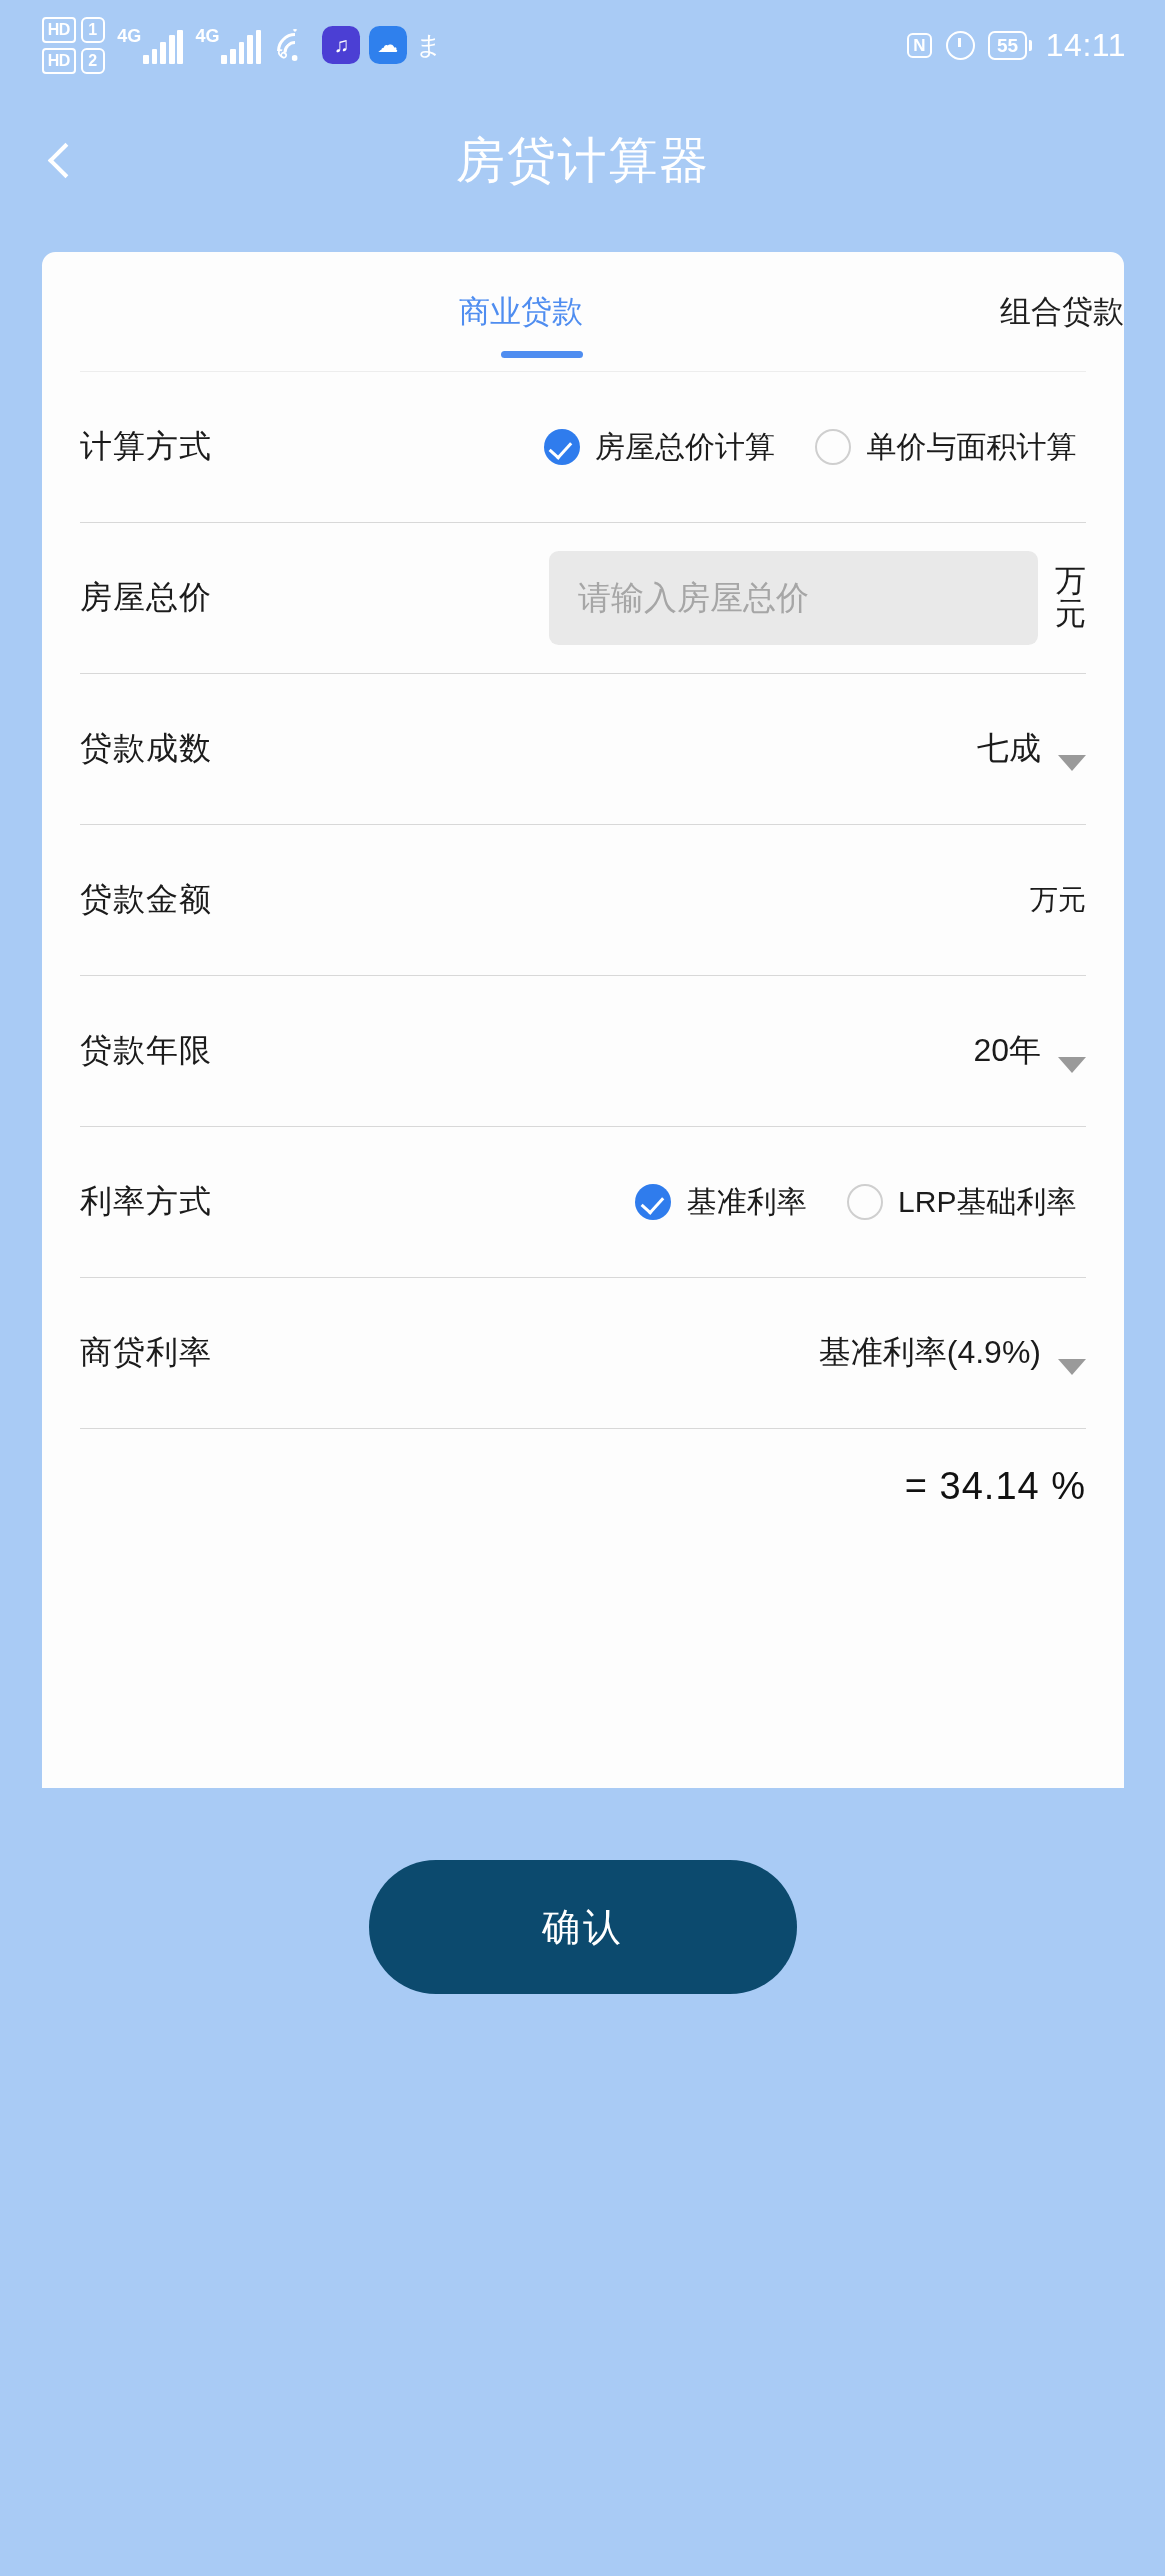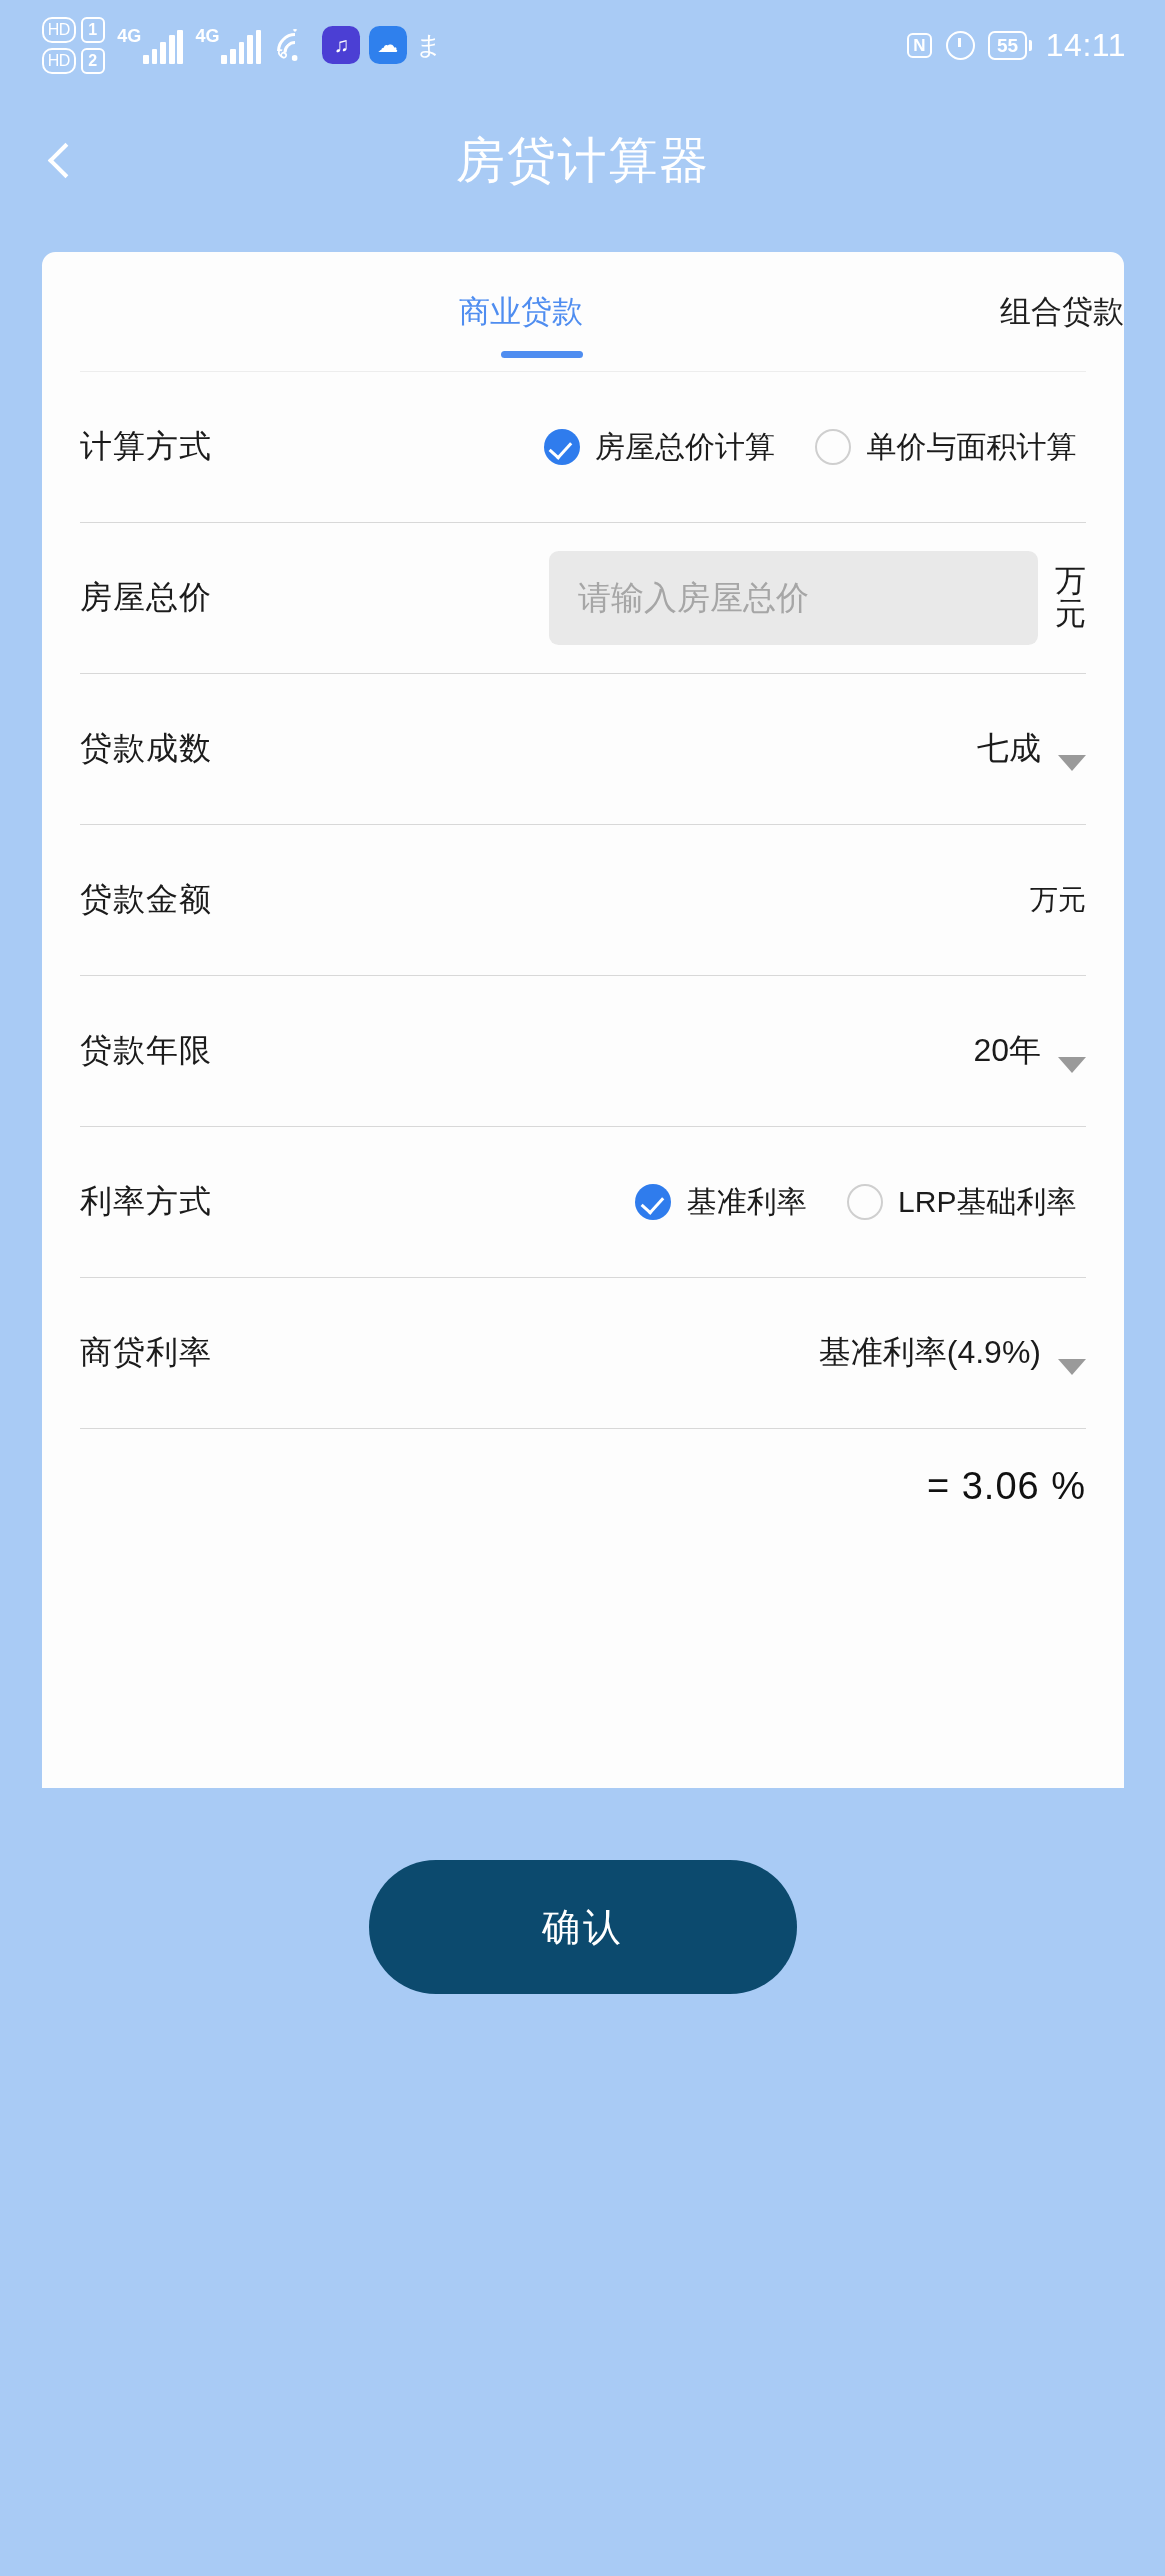--- a/index.html
+++ b/index.html
@@ -16,22 +16,22 @@
     display:flex; align-items:center; justify-content:space-between;
     padding:0 40px 0 42px;
     color:#ffffff;
   }
   .sb-left{ display:flex; align-items:center; gap:8.6px; }
   .sb-right{ display:flex; align-items:center; gap:13.4px; }
 
   .sim-stack{ display:flex; flex-direction:column; gap:4.8px; }
   .sim-row{ display:flex; align-items:center; gap:4.8px; }
   .hd-badge{
-    border:2.9px solid #ffffff; border-radius:10px;
-    font-size:16px; font-weight:400; line-height:1;
+    border:2.9px solid #ffffff; border-radius:4px;
+    font-size:16px; font-weight:700; line-height:1;
     padding:2.9px 3.8px; letter-spacing:-0.5px;
   }
   .sim-num{
     border:2.9px solid #ffffff; border-radius:5.7px;
     font-size:16px; font-weight:700; line-height:1;
     padding:2.9px 5.7px;
   }
 
   .net-group{ display:flex; align-items:flex-end; gap:1.9px; margin-left:3.8px; }
   .net-label{ font-size:18px; font-weight:700; line-height:1; margin-bottom:19px; }
@@ -317,21 +317,21 @@
     </div>
 
     <div class="row">
       <span class="label">商贷利率</span>
       <div class="right">
         <span class="value">基准利率(4.9%)</span>
         <span class="caret"></span>
       </div>
     </div>
 
-    <div class="result-row">= 3.06 %</div>
+    <div class="result-row">= 34.14 %</div>
 
   </div>
 </div>
 
 <div class="footer">
   <button class="btn btn-confirm">确认</button>
 </div>
 
 
 </body></html>

